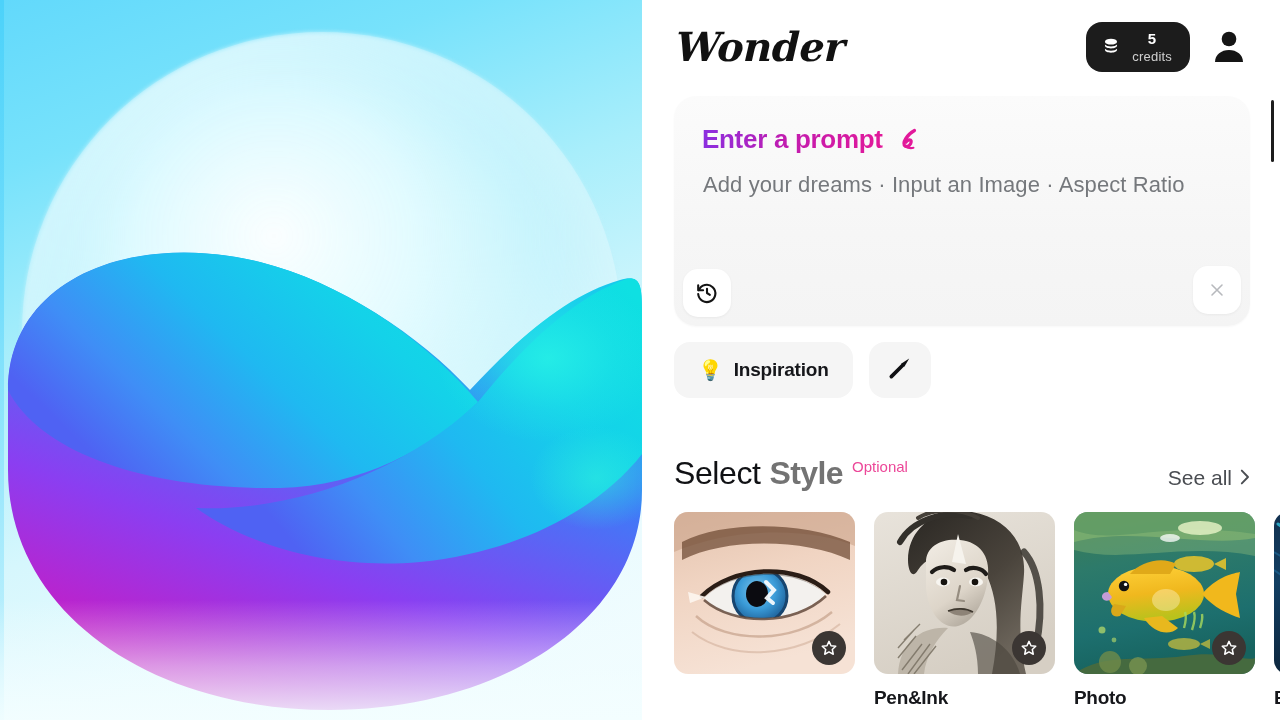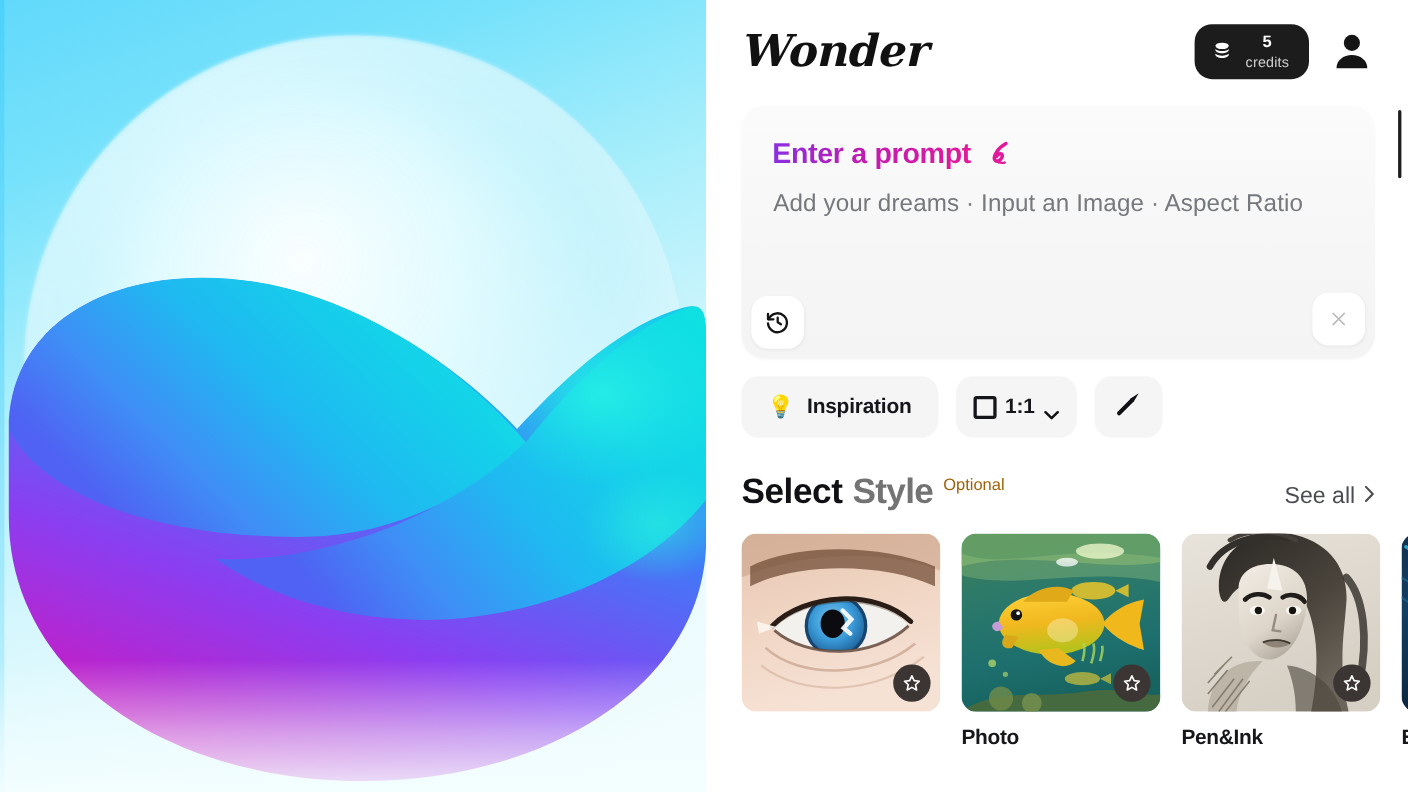--- a/index.html
+++ b/index.html
@@ -155,23 +155,23 @@
   }
   .sq-icon { width: 21px; height: 21px; border: 3px solid #15161a; border-radius: 3px; }
   .chev { width: 14px; height: 9px; }
 
   
   .section-head {
     display: flex; align-items: flex-end; justify-content: space-between;
     margin: 30px 30px 0 32px;
   }
   .section-title { display: flex; align-items: baseline; gap: 9px; }
-  .st-light { font-size: 32px; font-weight: 700; color: #101114; letter-spacing: -.4px; }
+  .st-light { font-size: 32px; font-weight: 400; color: #101114; letter-spacing: -.4px; margin-top: 27px; }
   .st-bold  { font-size: 32px; font-weight: 700; color: #737373; letter-spacing: -.6px; }
-  .st-optional { font-size: 15px; color: #a16207; font-weight: 400; position: relative; top: -12px; }
+  .st-optional { font-size: 15px; color: #ec4899; font-weight: 400; position: relative; top: -12px; }
   .see-all { display: flex; align-items: flex-start; gap: 8px; font-size: 21px; color: #4a4d52; cursor: pointer; padding-bottom: 2px; }
   .see-all-chev { width: 10px; height: 16px; }
 
   
   .styles-row {
     display: flex; gap: 19px;
     margin: 20px 0 0 32px;
   }
   .style-card { width: 181px; flex: 0 0 181px; }
   .style-thumb {
@@ -348,29 +348,20 @@
       </div>
     </div>
 
     <div class="chips-row">
       <div class="chip">
         <span class="bulb">💡</span>
         <span>Inspiration</span>
       </div>
 
 
-      <div class="chip ratio">
-        <span class="sq-icon"></span>
-        <span>1:1</span>
-        <span class="chev">
-          <svg viewBox="0 0 16 10">
-              <path d="M1.6 2 L8 8.2 L14.4 2" stroke="#101114" stroke-width="2.6" fill="none" stroke-linecap="round" stroke-linejoin="round"></path>
-            </svg>
-        </span>
-      </div>
 
       <div class="chip trailing">
         <span>
           <svg viewBox="0 0 24 24" width="26" height="26" fill="none">
             <path d="M4 20 L14.5 9.5" stroke="#101114" stroke-width="3.4" stroke-linecap="round"></path>
             <path d="M13 8 L20.5 3.2 L16 10.8 Z" fill="#101114"></path>
           </svg>
         </span>
       </div>
     </div>
@@ -436,20 +427,80 @@
             </svg>
           </div>
         </div>
       </div>
 
       <div class="style-card">
         <div class="style-thumb">
           <div class="art">
             <svg viewBox="0 0 181 162" preserveAspectRatio="xMidYMid slice">
               <defs>
+                <linearGradient id="paper" x1="0" y1="0" x2="0.4" y2="1">
+                  <stop offset="0%" stop-color="#e8e3db"></stop>
+                    <stop offset="100%" stop-color="#d6cfc4"></stop>
+                </linearGradient>
+                <linearGradient id="hairG" x1="0" y1="0" x2="0.6" y2="1">
+                  <stop offset="0%" stop-color="#2a2723"></stop>
+                    <stop offset="60%" stop-color="#4a443c"></stop>
+                  <stop offset="100%" stop-color="#6b645a"></stop>
+                </linearGradient>
+                <linearGradient id="faceG" x1="0" y1="0" x2="0.5" y2="1">
+                  <stop offset="0%" stop-color="#f2ede5"></stop>
+                    <stop offset="70%" stop-color="#ddd5c9"></stop>
+                  <stop offset="100%" stop-color="#b8b0a4"></stop>
+                </linearGradient>
+              </defs>
+              <rect width="181" height="162" fill="url(#paper)"></rect>
+
+              <path d="M34 48 C34 14, 66 -6, 98 0 C132 6, 152 30, 150 62 C148 92, 142 118, 152 162 L118 162 C126 120, 124 86, 112 62 C98 36, 58 36, 44 58 C38 68, 34 58, 34 48 Z" fill="url(#hairG)"></path>
+              <path d="M26 30 C38 8, 70 -2, 96 4" stroke="#33302b" stroke-width="6" fill="none" stroke-linecap="round"></path>
+              <path d="M44 6 C60 -4, 86 -4, 104 6" stroke="#454039" stroke-width="4" fill="none" stroke-linecap="round"></path>
+              <path d="M150 40 C166 58, 170 96, 162 134" stroke="#3b3731" stroke-width="7" fill="none" stroke-linecap="round" opacity=".85"></path>
+
+              <path d="M52 50 C52 34, 68 26, 86 28 C106 30, 116 44, 114 64 C112 88, 100 110, 84 114 C68 118, 54 100, 52 76 Z" fill="url(#faceG)"></path>
+
+              <path d="M84 22 L92 52 L78 50 Z" fill="#f6f3ed"></path>
+
+              <path d="M58 60 C64 54, 74 54, 80 58" stroke="#1f1c19" stroke-width="4.2" fill="none" stroke-linecap="round"></path>
+              <path d="M92 58 C98 54, 108 56, 112 62" stroke="#1f1c19" stroke-width="4.2" fill="none" stroke-linecap="round"></path>
+
+              <ellipse cx="69" cy="70" rx="7" ry="4.4" fill="#f7f5f0"></ellipse>
+              <ellipse cx="102" cy="70" rx="7" ry="4.4" fill="#f7f5f0"></ellipse>
+              <circle cx="70" cy="70" r="3.3" fill="#16130f"></circle>
+              <circle cx="101" cy="70" r="3.3" fill="#16130f"></circle>
+
+              <path d="M86 74 L83 88 L90 89" stroke="#968d80" stroke-width="2.2" fill="none" stroke-linecap="round"></path>
+              <path d="M74 99 C82 95, 92 95, 99 100 C92 105, 81 105, 74 99 Z" fill="#8d8377"></path>
+              <path d="M74 99 C82 96, 92 96, 99 100" stroke="#3e382f" stroke-width="1.6" fill="none"></path>
+
+              <path d="M24 162 C26 130, 48 114, 74 116 C62 128, 52 144, 50 162 Z" fill="#bdb5a8"></path>
+              <g stroke="#7d7567" stroke-width="1.4" opacity=".9">
+                <path d="M28 158 L48 132 M34 162 L56 132 M24 146 L42 124 M40 162 L62 134"></path>
+                <path d="M24 136 L40 118 M30 128 L46 112"></path>
+              </g>
+              <path d="M96 120 C120 122, 140 140, 146 162 L104 162 C104 144, 100 130, 96 120 Z" fill="#4a443c" opacity=".6"></path>
+            </svg>
+          </div>
+          <div class="fav-btn">
+            <svg viewBox="0 0 24 24" fill="none">
+              <path d="M12 3.2 L14.7 9 L21 9.7 L16.4 14 L17.7 20.3 L12 17.2 L6.3 20.3 L7.6 14 L3 9.7 L9.3 9 Z" stroke="#fff" stroke-width="2" stroke-linejoin="round"></path>
+            </svg>
+          </div>
+        </div>
+        <div class="style-label">Pen&amp;Ink</div>
+      </div>
+
+      <div class="style-card">
+        <div class="style-thumb">
+          <div class="art">
+            <svg viewBox="0 0 181 162" preserveAspectRatio="xMidYMid slice">
+              <defs>
                 <linearGradient id="water" x1="0" y1="0" x2="0.2" y2="1">
                   <stop offset="0%" stop-color="#3f7d52"></stop>
                     <stop offset="35%" stop-color="#2d7a6a"></stop>
                   <stop offset="75%" stop-color="#1d6f6e"></stop>
                     <stop offset="100%" stop-color="#17635f"></stop>
                 </linearGradient>
                 <linearGradient id="fishG" x1="0" y1="0" x2="0.2" y2="1">
                   <stop offset="0%" stop-color="#ffd23a"></stop>
                     <stop offset="55%" stop-color="#f0b81e"></stop>
                   <stop offset="100%" stop-color="#b9c21c"></stop>
@@ -486,80 +537,20 @@
               <circle cx="64" cy="154" r="9" fill="#7b9551" opacity=".75"></circle>
             </svg>
           </div>
           <div class="fav-btn">
             <svg viewBox="0 0 24 24" fill="none">
               <path d="M12 3.2 L14.7 9 L21 9.7 L16.4 14 L17.7 20.3 L12 17.2 L6.3 20.3 L7.6 14 L3 9.7 L9.3 9 Z" stroke="#fff" stroke-width="2" stroke-linejoin="round"></path>
             </svg>
           </div>
         </div>
         <div class="style-label">Photo</div>
-      </div>
-
-      <div class="style-card">
-        <div class="style-thumb">
-          <div class="art">
-            <svg viewBox="0 0 181 162" preserveAspectRatio="xMidYMid slice">
-              <defs>
-                <linearGradient id="paper" x1="0" y1="0" x2="0.4" y2="1">
-                  <stop offset="0%" stop-color="#e8e3db"></stop>
-                    <stop offset="100%" stop-color="#d6cfc4"></stop>
-                </linearGradient>
-                <linearGradient id="hairG" x1="0" y1="0" x2="0.6" y2="1">
-                  <stop offset="0%" stop-color="#2a2723"></stop>
-                    <stop offset="60%" stop-color="#4a443c"></stop>
-                  <stop offset="100%" stop-color="#6b645a"></stop>
-                </linearGradient>
-                <linearGradient id="faceG" x1="0" y1="0" x2="0.5" y2="1">
-                  <stop offset="0%" stop-color="#f2ede5"></stop>
-                    <stop offset="70%" stop-color="#ddd5c9"></stop>
-                  <stop offset="100%" stop-color="#b8b0a4"></stop>
-                </linearGradient>
-              </defs>
-              <rect width="181" height="162" fill="url(#paper)"></rect>
-
-              <path d="M34 48 C34 14, 66 -6, 98 0 C132 6, 152 30, 150 62 C148 92, 142 118, 152 162 L118 162 C126 120, 124 86, 112 62 C98 36, 58 36, 44 58 C38 68, 34 58, 34 48 Z" fill="url(#hairG)"></path>
-              <path d="M26 30 C38 8, 70 -2, 96 4" stroke="#33302b" stroke-width="6" fill="none" stroke-linecap="round"></path>
-              <path d="M44 6 C60 -4, 86 -4, 104 6" stroke="#454039" stroke-width="4" fill="none" stroke-linecap="round"></path>
-              <path d="M150 40 C166 58, 170 96, 162 134" stroke="#3b3731" stroke-width="7" fill="none" stroke-linecap="round" opacity=".85"></path>
-
-              <path d="M52 50 C52 34, 68 26, 86 28 C106 30, 116 44, 114 64 C112 88, 100 110, 84 114 C68 118, 54 100, 52 76 Z" fill="url(#faceG)"></path>
-
-              <path d="M84 22 L92 52 L78 50 Z" fill="#f6f3ed"></path>
-
-              <path d="M58 60 C64 54, 74 54, 80 58" stroke="#1f1c19" stroke-width="4.2" fill="none" stroke-linecap="round"></path>
-              <path d="M92 58 C98 54, 108 56, 112 62" stroke="#1f1c19" stroke-width="4.2" fill="none" stroke-linecap="round"></path>
-
-              <ellipse cx="69" cy="70" rx="7" ry="4.4" fill="#f7f5f0"></ellipse>
-              <ellipse cx="102" cy="70" rx="7" ry="4.4" fill="#f7f5f0"></ellipse>
-              <circle cx="70" cy="70" r="3.3" fill="#16130f"></circle>
-              <circle cx="101" cy="70" r="3.3" fill="#16130f"></circle>
-
-              <path d="M86 74 L83 88 L90 89" stroke="#968d80" stroke-width="2.2" fill="none" stroke-linecap="round"></path>
-              <path d="M74 99 C82 95, 92 95, 99 100 C92 105, 81 105, 74 99 Z" fill="#8d8377"></path>
-              <path d="M74 99 C82 96, 92 96, 99 100" stroke="#3e382f" stroke-width="1.6" fill="none"></path>
-
-              <path d="M24 162 C26 130, 48 114, 74 116 C62 128, 52 144, 50 162 Z" fill="#bdb5a8"></path>
-              <g stroke="#7d7567" stroke-width="1.4" opacity=".9">
-                <path d="M28 158 L48 132 M34 162 L56 132 M24 146 L42 124 M40 162 L62 134"></path>
-                <path d="M24 136 L40 118 M30 128 L46 112"></path>
-              </g>
-              <path d="M96 120 C120 122, 140 140, 146 162 L104 162 C104 144, 100 130, 96 120 Z" fill="#4a443c" opacity=".6"></path>
-            </svg>
-          </div>
-          <div class="fav-btn">
-            <svg viewBox="0 0 24 24" fill="none">
-              <path d="M12 3.2 L14.7 9 L21 9.7 L16.4 14 L17.7 20.3 L12 17.2 L6.3 20.3 L7.6 14 L3 9.7 L9.3 9 Z" stroke="#fff" stroke-width="2" stroke-linejoin="round"></path>
-            </svg>
-          </div>
-        </div>
-        <div class="style-label">Pen&amp;Ink</div>
       </div>
 
       <div class="style-card">
         <div class="style-thumb">
           <div class="art">
             <svg viewBox="0 0 181 162" preserveAspectRatio="xMidYMid slice">
               <defs>
                 <linearGradient id="nightG" x1="0" y1="0" x2="0.3" y2="1">
                   <stop offset="0%" stop-color="#12304f"></stop>
                     <stop offset="40%" stop-color="#123f63"></stop>

